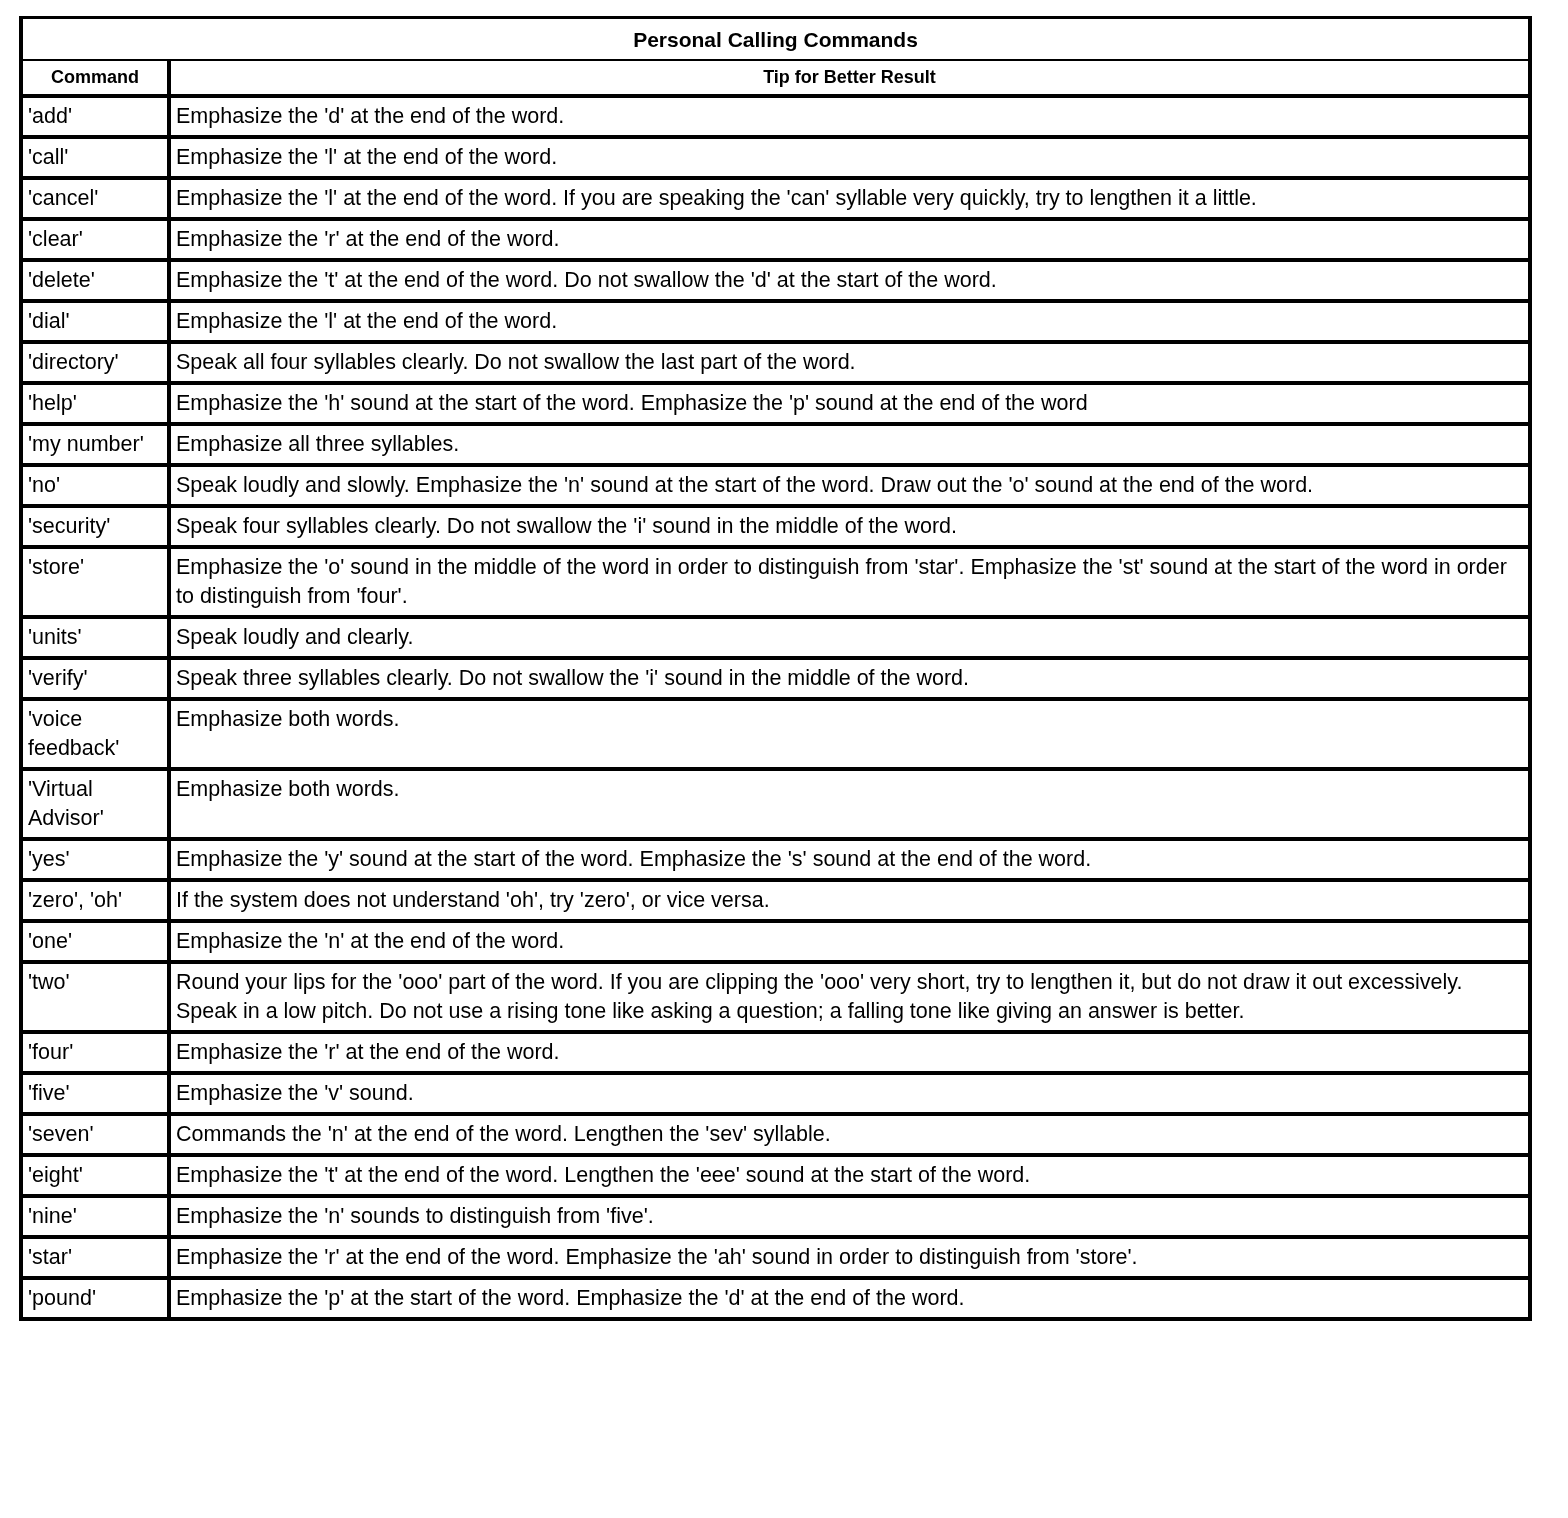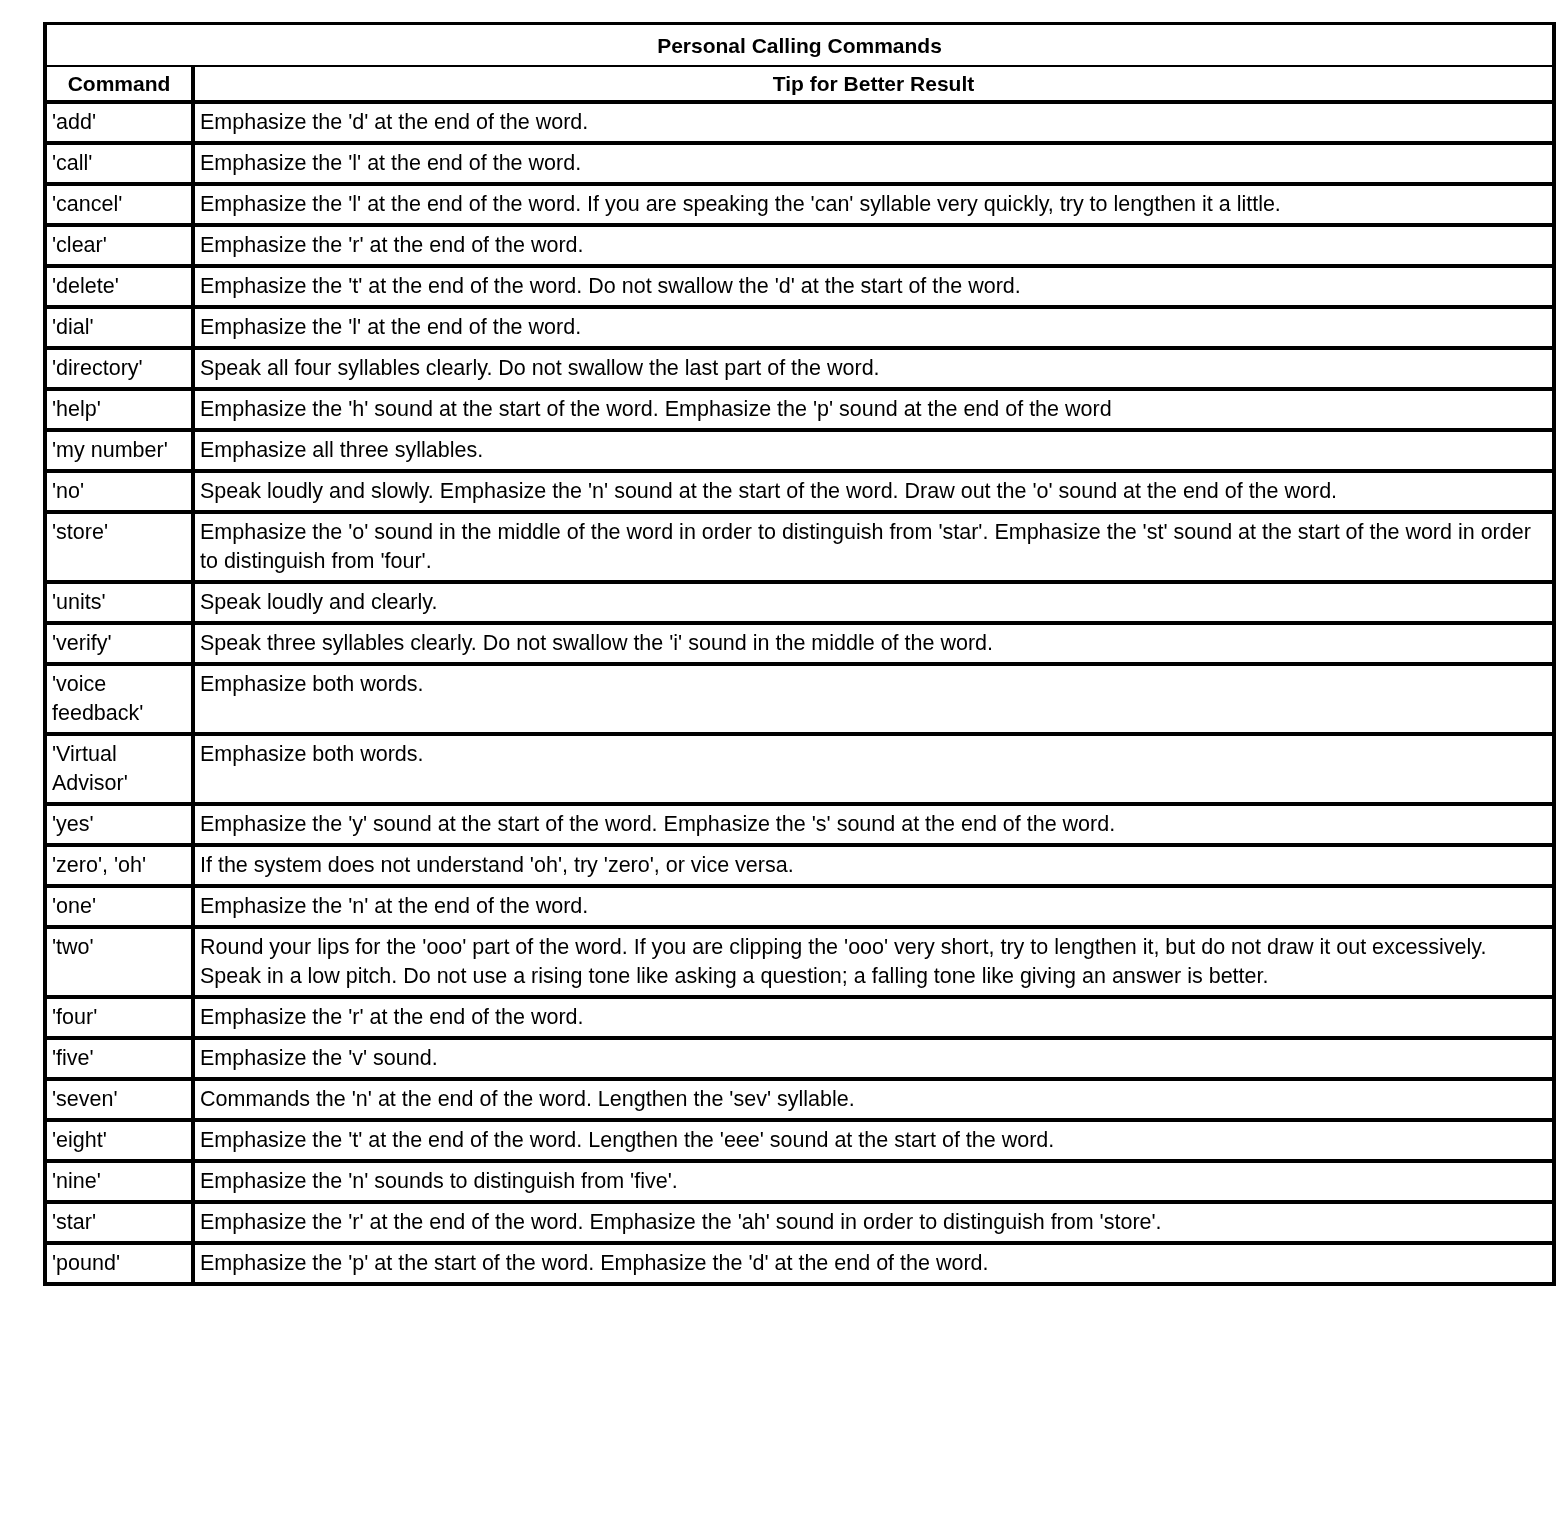--- a/index.html
+++ b/index.html
@@ -1,26 +1,26 @@
 <!DOCTYPE html>
 <html><head>
 <meta charset="utf-8">
 <style>
   html, body { margin: 0; padding: 0; background: #ffffff; }
   body { width: 1568px; height: 1518px; position: relative; overflow: hidden;
          font-family: "Liberation Sans", sans-serif; color: #000; }
-  .tbl { position: absolute; left: 19px; top: 22px; width: 1513px;
+  .tbl { position: absolute; left: 19px; top: 16px; width: 1513px;
          border-collapse: collapse; table-layout: fixed;
-         border: 3px solid #000; margin-left: 24px; }
+         border: 3px solid #000; }
   .tbl td, .tbl th { border: 4px solid #000; padding: 0 5px; vertical-align: top;
          font-size: 21.5px; line-height: 29px; text-align: left;
          transform-origin: left; }
   .tbl .title-row th { border-bottom: 2px solid #000; border-top: 0; text-align: center;
          font-weight: bold; font-size: 21px; height: 40px; vertical-align: middle; padding: 0; }
-  .tbl .head-row th { text-align: center; font-weight: bold; font-size: 21px; height: 33px;
+  .tbl .head-row th { text-align: center; font-weight: bold; font-size: 18px; height: 33px;
          vertical-align: middle; border-top: 2px solid #000; padding: 0; }
   .tbl td { padding-top: 4px; padding-bottom: 4px; }
   .col-cmd { width: 148px; }
 </style>
 </head>
 <body>
 
 <table class="tbl">
   <colgroup>
     <col class="col-cmd">
@@ -68,20 +68,24 @@
         <td>'help'</td>
         <td>Emphasize the 'h' sound at the start of the word. Emphasize the 'p' sound at the end of the word</td>
       </tr>
     <tr>
         <td>'my number'</td>
         <td>Emphasize all three syllables.</td>
       </tr>
     <tr>
         <td>'no'</td>
         <td>Speak loudly and slowly. Emphasize the 'n' sound at the start of the word. Draw out the 'o' sound at the end of the word.</td>
+      </tr>
+    <tr>
+        <td>'security'</td>
+        <td>Speak four syllables clearly. Do not swallow the 'i' sound in the middle of the word.</td>
       </tr>
     <tr>
         <td>'store'</td>
         <td>Emphasize the 'o' sound in the middle of the word in order to distinguish from 'star'. Emphasize the 'st' sound at the start of the word in order to distinguish from 'four'.</td>
       </tr>
     <tr>
         <td>'units'</td>
         <td>Speak loudly and clearly.</td>
       </tr>
     <tr>

